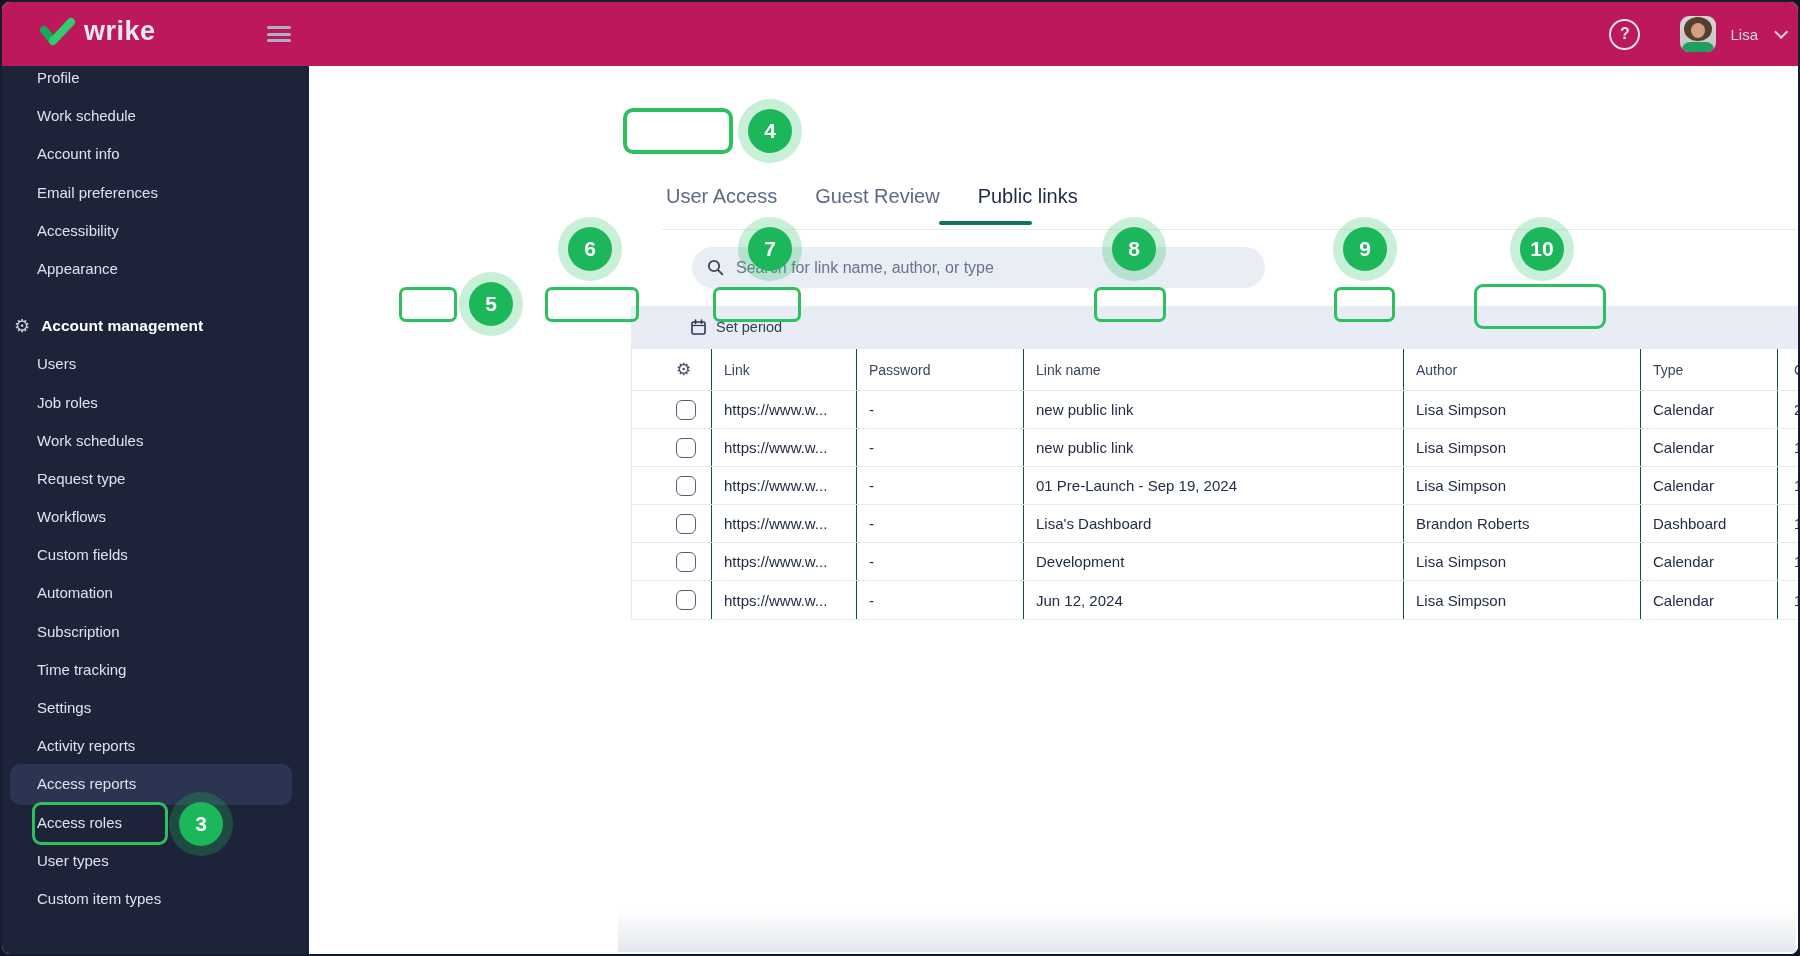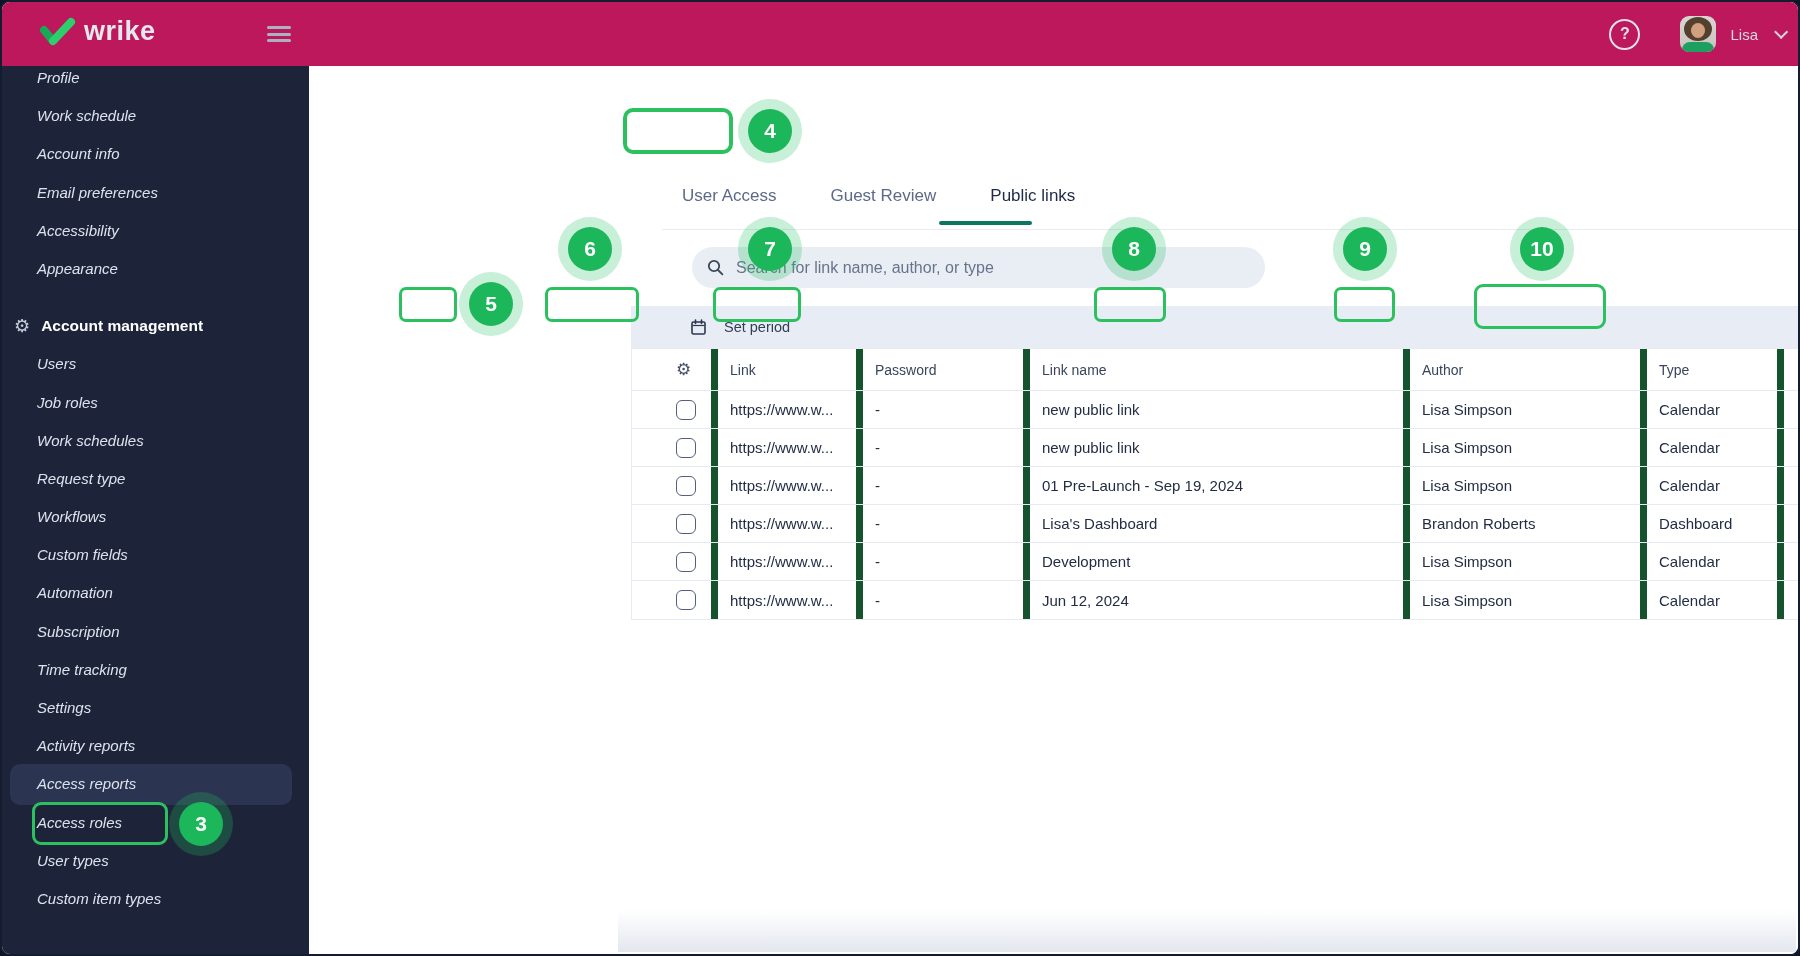--- a/index.html
+++ b/index.html
@@ -18,49 +18,49 @@
   .avatar { width:36px; height:36px; border-radius:9px; overflow:hidden; position:relative; background:linear-gradient(180deg,#d9d5d0,#c6c2bd); cursor:pointer; }
   .avatar .hair { position:absolute; left:4px; top:1px; width:28px; height:24px; border-radius:50%; background:#55402f; }
   .avatar .face { position:absolute; left:11px; top:7px; width:14px; height:15px; border-radius:50%; background:#d2a07e; }
   .avatar .shirt { position:absolute; left:2px; bottom:-3px; width:32px; height:13px; border-radius:8px 8px 0 0; background:#1da05f; }
   .user-name { color:#d7dbe3; font-size:15px; }
   .chev { width:10px; height:10px; border-right:2px solid #cfd5e0; border-bottom:2px solid #cfd5e0; transform:rotate(45deg) translateY(-3px); margin-left:2px; cursor:pointer; }
 
   
   .sidebar { position:absolute; left:0; top:64px; width:307px; bottom:0; background:#1d2439; z-index:4; }
   .side-list { list-style:none; position:absolute; left:0; right:0; top:-7px; }
-  .side-list li { height:38.2px; line-height:38.2px; padding-left:35px; color:#dde3ee; font-size:15px; cursor:pointer; position:relative; white-space:nowrap;font-style:italic; }
+  .side-list li { height:38.2px; line-height:38.2px; padding-left:35px; color:#dde3ee; font-size:15px; cursor:pointer; position:relative; white-space:nowrap; }
   .section-head { height:38.2px; margin-top:19px; display:flex; align-items:center; gap:11px; padding-left:12px; cursor:default; }
   .section-head .gear { color:#c3cad8; font-size:18px; line-height:1; }
   .section-head .lbl { color:#ffffff; font-size:15.5px; font-weight:bold; }
   ul.account { list-style:none; }
   ul.account li { height:38.2px; line-height:38.2px; padding-left:35px; color:#dde3ee; font-size:15px; cursor:pointer; position:relative; white-space:nowrap; }
   li.selected .pill { position:absolute; left:8px; right:17px; top:-1px; bottom:-1px; background:#2b3450; border-radius:10px; z-index:0; }
   li.selected .item-lbl { position:relative; z-index:1; }
 
   
   .main { position:absolute; left:307px; top:64px; right:0; bottom:0; background:#fff; } 
   .tab-row { position:absolute; left:357px; top:108px; display:flex; gap:38px; z-index:2; }
-  .tab { font-size:17px; color:#5c6a87; height:44px; display:flex; align-items:center; cursor:pointer;margin-left:16px; }
+  .tab { font-size:20px; color:#5c6a87; height:44px; display:flex; align-items:center; cursor:pointer; }
   .tab.active { color:#1f2b47; font-weight:500; }
   .tab-underline { position:absolute; left:630px; top:155px; width:93px; height:4px; border-radius:2px; background:#0e7660; z-index:2; }
   .tab-border { position:absolute; left:353px; top:163px; width:1430px; height:1px; background:#e8ebf1; }
 
   .searchbar { position:absolute; left:383px; top:181px; width:573px; height:41px; background:#e9edf4; border-radius:21px; display:flex; align-items:center; padding-left:15px; gap:12px; }
   .searchbar input { border:none; outline:none; background:transparent; font-size:16px; color:#3c4658; width:480px; font-family:"Liberation Sans", sans-serif; }
   .searchbar input::placeholder { color:#68748c; opacity:1; }
 
   .band { position:absolute; left:322px; top:240px; width:1461px; height:42px; background:#e8edf5; display:flex; align-items:center; padding-left:60px; gap:10px; }
-  .band .set-period { display:flex; align-items:flex-start; gap:18px; cursor:pointer; }
+  .band .set-period { display:flex; align-items:flex-start; gap:10px; cursor:pointer; }
   .band .set-period span.sp-lbl { font-size:14.5px; color:#323e55; }
 
   
   .tbl { position:absolute; left:322px; top:282px; width:1296px; border:1px solid #e6eaf1; border-top:none; }
   .trow { display:grid; grid-template-columns:79px 145px 167px 380px 237px 137px 151px; }
-  .trow > div { border-left:7px solid #14532d; display:flex; align-items:center; overflow:hidden; white-space:nowrap; }
+  .trow > div { border-left:1px solid #14532d; display:flex; align-items:center; overflow:hidden; white-space:nowrap; }
   .trow > div:first-child { border-left:none; }
   .thead { height:43px; border-top:1px solid #e6eaf1; border-bottom:1px solid #e6eaf1; }
   .thead > div { font-size:14px; color:#39455e; font-weight:500; cursor:pointer; }
   .tbody-row { height:38px; border-bottom:1px solid #e7eaf1; }
   .tbody-row:last-child { border-bottom:none; }
   .tbody-row > div { font-size:15px; color:#222d45; }
   .cell-pad { padding-left:12px; }
   .cell-pad-lg { padding-left:16px; }
   .gear-cell { justify-content:flex-start; padding-left:44px; }
   .gear-glyph { color:#45516b; font-size:17px; line-height:1; }

